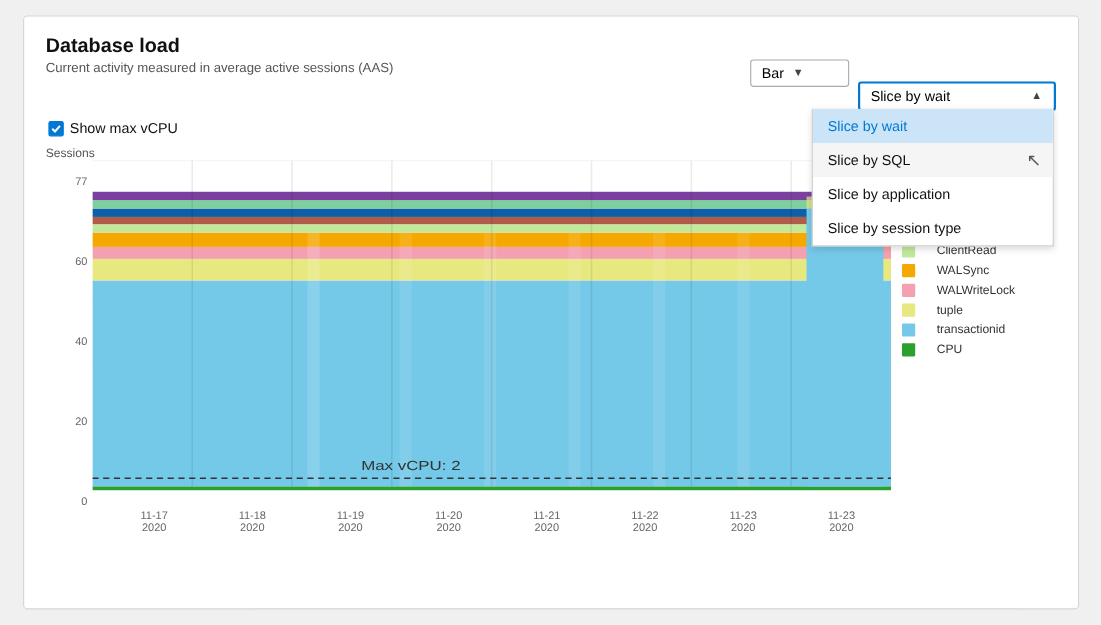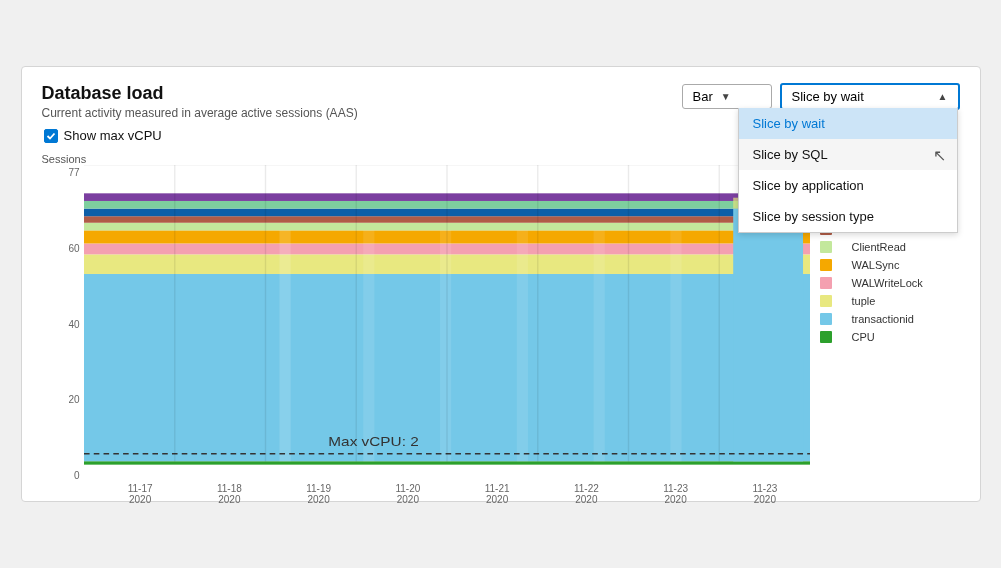--- a/index.html
+++ b/index.html
@@ -10,21 +10,21 @@
       align-items: center;
       justify-content: center;
       width: 1001px;
       height: 568px;
     }
     .card {
       background: #fff;
       border: 1px solid #d5d5d5;
       border-radius: 4px;
       width: 960px;
-      height: 436px;
+      height: 540px;
       padding: 16px 20px 12px 20px;
       position: relative;
     }
     .header-row {
       display: flex;
       align-items: flex-start;
       justify-content: space-between;
       margin-bottom: 8px;
     }
     .title-block h2 {
@@ -165,21 +165,21 @@
   <div class="header-row">
     <div class="title-block">
       <h2>Database load</h2>
       <p>Current activity measured in average active sessions (AAS)</p>
     </div>
     <div class="controls-row">
       <div class="bar-select">
         <span>Bar</span>
         <span class="arrow">▼</span>
       </div>
-      <div class="slice-select" style="position:relative;">
+      <div class="slice-select" style="position:relative;margin-top:43px;">
         <span>Slice by wait</span>
         <span class="arrow-up">▲</span>
         <div class="dropdown-menu">
           <div class="dropdown-item selected">Slice by wait</div>
           <div class="dropdown-item hovered" style="position:relative;">
             Slice by SQL
             <span style="position:absolute;right:10px;top:50%;transform:translateY(-50%);font-size:16px;color:#555;">↖</span>
           </div>
           <div class="dropdown-item">Slice by application</div>
           <div class="dropdown-item">Slice by session type</div>
@@ -193,21 +193,21 @@
       <svg viewBox="0 0 10 10" fill="none" xmlns="http://www.w3.org/2000/svg">
         <polyline points="1.5,5 4,7.5 8.5,2.5" stroke="white" stroke-width="1.8" fill="none"></polyline>
       </svg>
     </div>
     <span class="checkbox-label">Show max vCPU</span>
   </div>
 
   <div style="position:relative; display:flex; height:360px;">
 
     <div style="width:42px; position:relative; display:flex; flex-direction:column; justify-content:space-between; padding-bottom:30px; padding-top:2px;">
-      <div style="font-size:11px;color:#555;margin-bottom:2px;">Sessions</div>
+      <div style="font-size:11px;color:#555;margin-bottom:14px;">Sessions</div>
       <div style="display:flex;flex-direction:column;justify-content:space-between;flex:1;align-items:flex-end;padding-right:4px;">
         <span class="y-tick">77</span>
         <span class="y-tick">60</span>
         <span class="y-tick">40</span>
         <span class="y-tick">20</span>
         <span class="y-tick">0</span>
       </div>
     </div>
 
     <div style="flex:1; position:relative;">

